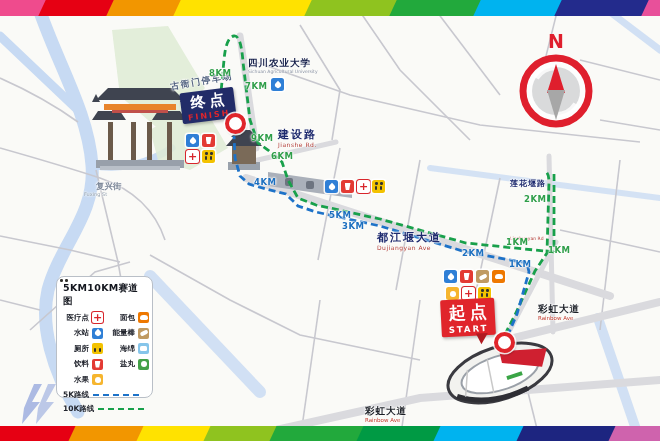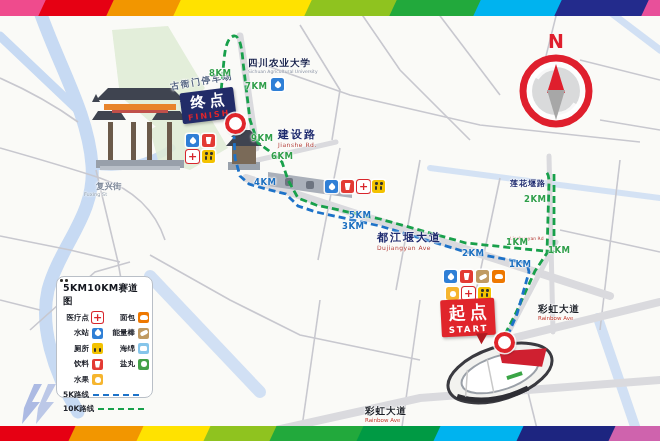--- a/index.html
+++ b/index.html
@@ -232,21 +232,21 @@
 
   <div id="km-layer">
       <div class="km green" style="left: 209px; top: 68px;">8KM</div>
       <div class="km green" style="left: 245px; top: 81px;">7KM</div>
       <div class="km green" style="left: 251px; top: 133px;">9KM</div>
       <div class="km green" style="left: 271px; top: 151px;">6KM</div>
       <div class="km green" style="left: 524px; top: 194px;">2KM</div>
       <div class="km green" style="left: 506px; top: 237px;">1KM</div>
       <div class="km green" style="left: 548px; top: 245px;">1KM</div>
       <div class="km blue" style="left: 254px; top: 177px;">4KM</div>
-      <div class="km blue" style="left: 329px; top: 210px; padding-left: 20px;">5KM</div>
+      <div class="km blue" style="left: 329px; top: 210px;">5KM</div>
       <div class="km blue" style="left: 342px; top: 221px;">3KM</div>
       <div class="km blue" style="left: 462px; top: 248px;">2KM</div>
       <div class="km blue" style="left: 509px; top: 259px;">1KM</div>
     </div>
   <div id="icon-layer">
       <div class="micon water" style="left: 186px; top: 134px;"></div>
       <div class="micon drink" style="left: 202px; top: 134px;"></div>
       <div class="micon medical" style="left: 186px; top: 150px;"></div>
       <div class="micon toilet" style="left: 202px; top: 150px;"></div>
       <div class="micon water" style="left: 271px; top: 78px;"></div>

